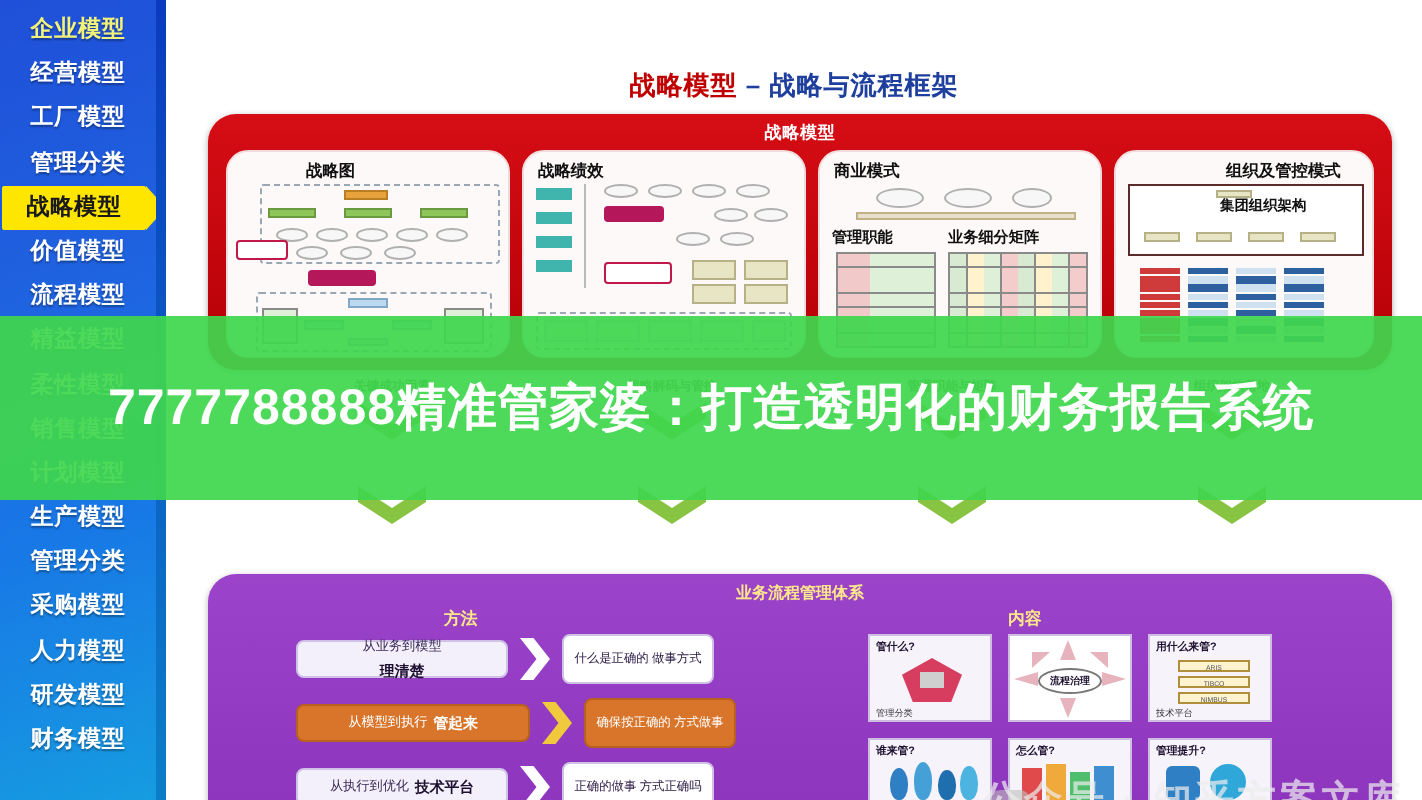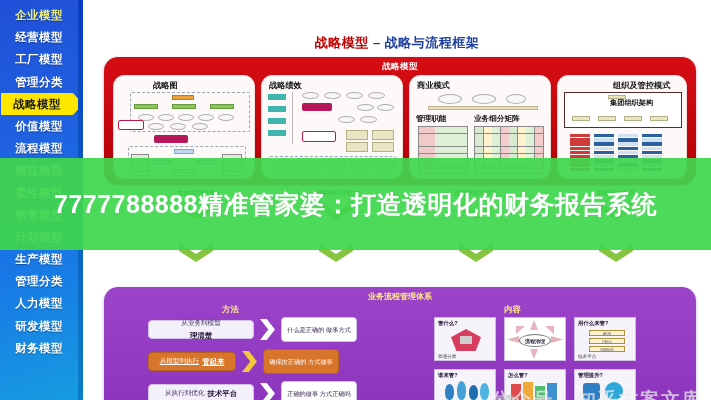--- a/index.html
+++ b/index.html
@@ -137,20 +137,21 @@
     <div class="side-item"><span>管理分类</span></div>
     <div class="side-item active"><span>战略模型</span></div>
     <div class="side-item"><span>价值模型</span></div>
     <div class="side-item"><span>流程模型</span></div>
     <div class="side-item"><span>精益模型</span></div>
     <div class="side-item"><span>柔性模型</span></div>
     <div class="side-item"><span>销售模型</span></div>
     <div class="side-item"><span>计划模型</span></div>
     <div class="side-item"><span>生产模型</span></div>
     <div class="side-item"><span>管理分类</span></div>
+    <div class="side-item"><span>采购模型</span></div>
     <div class="side-item"><span>人力模型</span></div>
     <div class="side-item"><span>研发模型</span></div>
     <div class="side-item"><span>财务模型</span></div>
   </div>
   <div id="side-edge"></div>
 
   <div id="slide">
 
     <div class="slide-title">
       <span class="red">战略模型</span>
@@ -411,21 +412,21 @@
       <div class="flow-row" style="left:44px;top:30px;">
         <div class="pill" style="width:106px;flex-direction:column;">
           <span>从业务到模型</span>
           <b>理清楚</b>
         </div>
         <div class="arw"></div>
         <div class="pill2">什么是正确的
 做事方式</div>
       </div>
       <div class="flow-row" style="left:44px;top:62px;">
-        <div class="pill orange" style="width:88px;text-decoration:underline;">
+        <div class="pill orange" style="width:117px;">
           <span>从模型到执行</span>
           <b>管起来</b>
         </div>
         <div class="arw y"></div>
         <div class="pill2 orange">确保按正确的
 方式做事</div>
       </div>
       <div class="flow-row" style="left:44px;top:94px;">
         <div class="pill" style="width:106px;">
           <span>从执行到优化</span>

